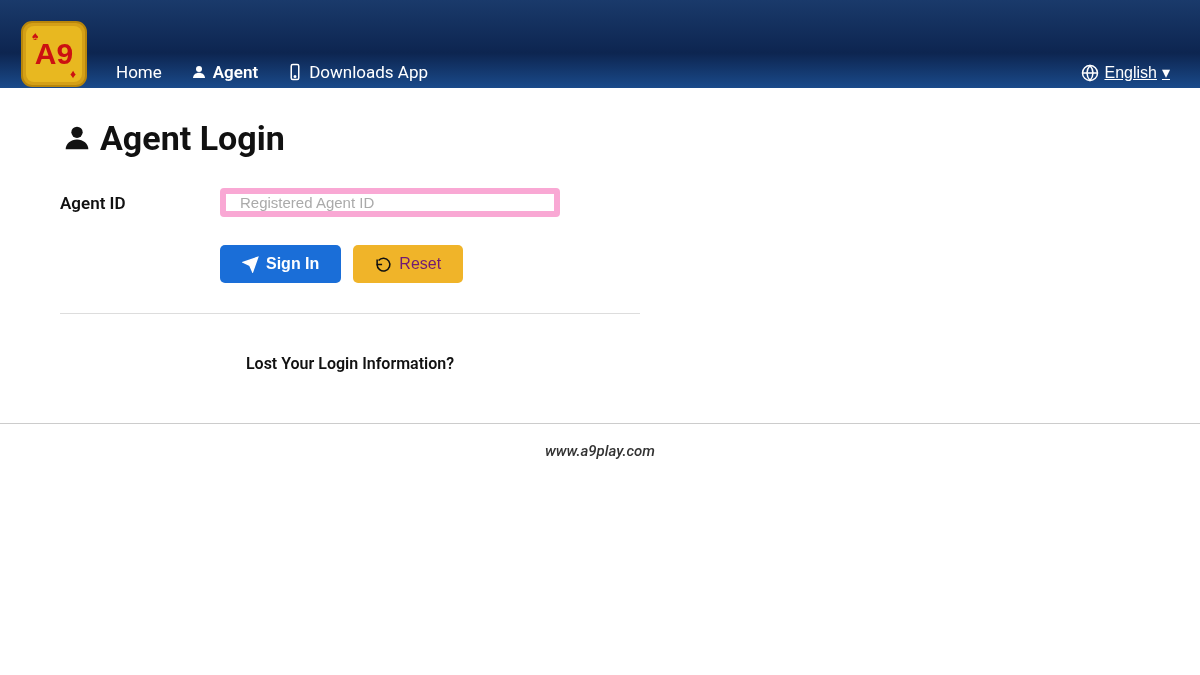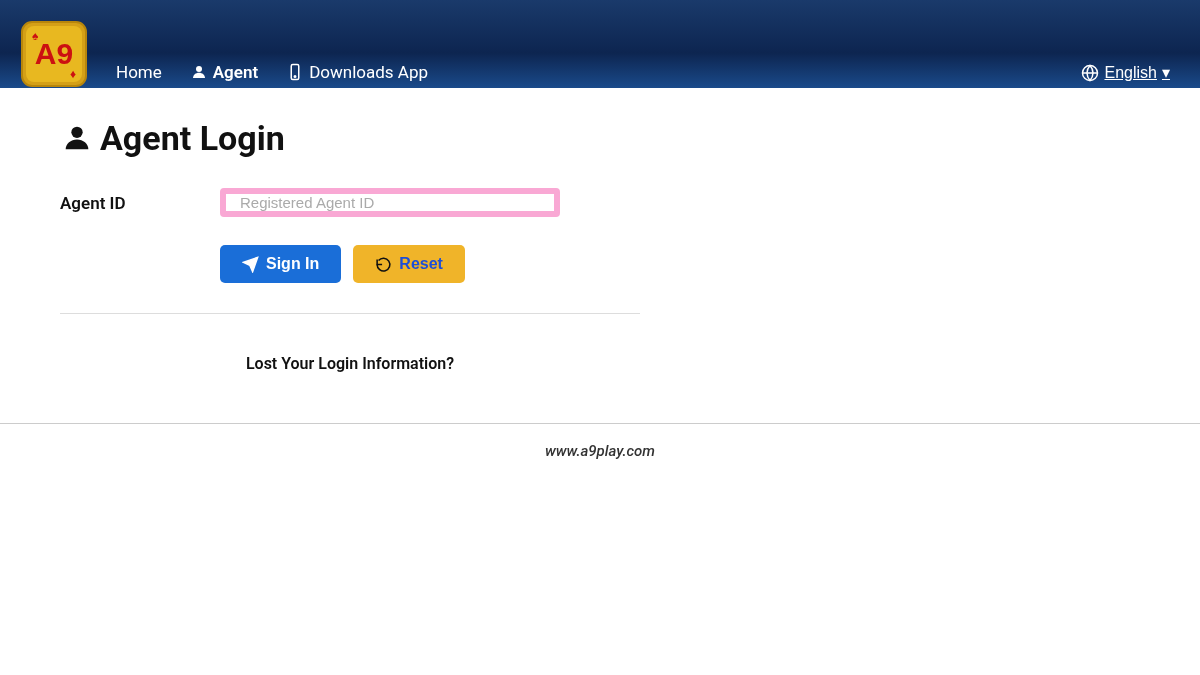--- a/index.html
+++ b/index.html
@@ -145,26 +145,26 @@
       font-size: 16px;
       font-weight: 600;
       cursor: pointer;
       display: flex;
       align-items: center;
       gap: 7px;
     }
 
     .btn-reset {
       background: #f0b429;
-      color: #1d4ed8;
+      color: #701a75;
       border: none;
       border-radius: 5px;
       padding: 10px 22px;
       font-size: 16px;
-      font-weight: 700;
+      font-weight: 400;
       cursor: pointer;
       display: flex;
       align-items: center;
       gap: 7px;
     }
 
     
     .divider {
       border: none;
       border-top: 1px solid #dddddd;

